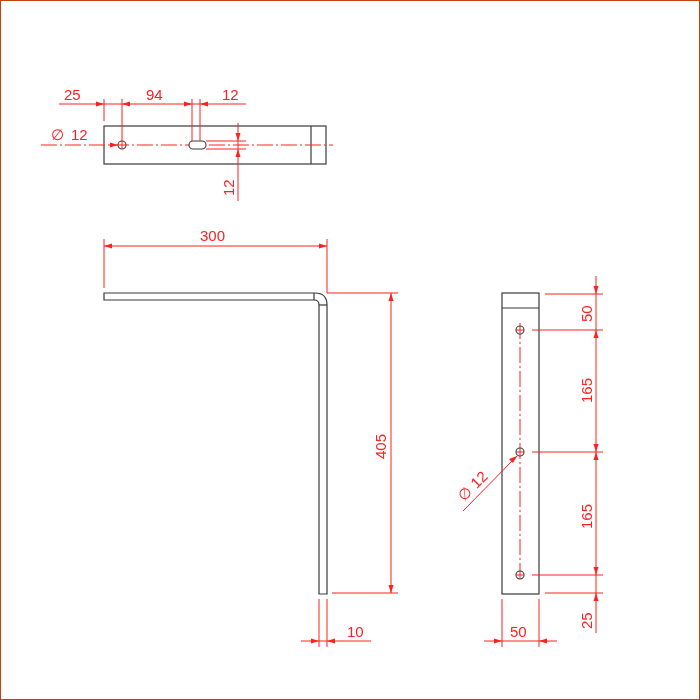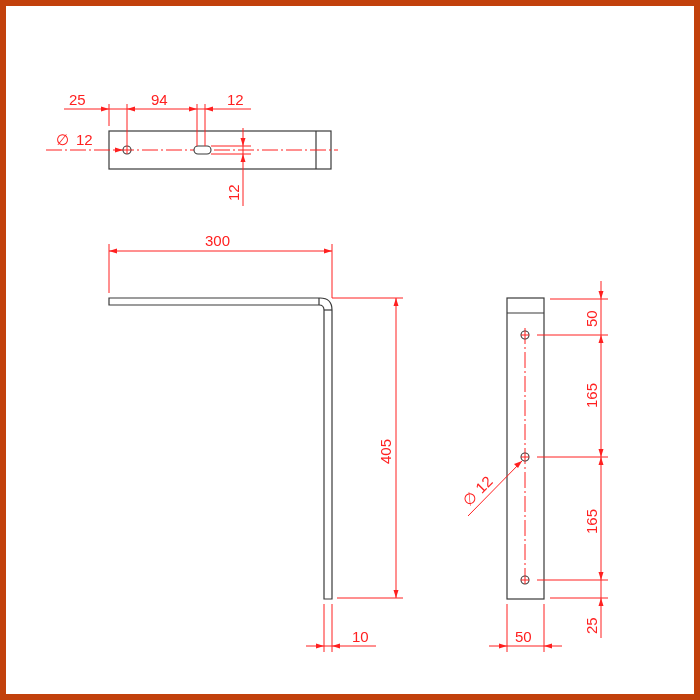--- a/index.html
+++ b/index.html
@@ -1,20 +1,20 @@
 <!DOCTYPE html>
 <html><head>
 <meta charset="utf-8">
 <style>
   html, body { margin: 0; padding: 0; background: #ffffff; }
   #canvas {
     position: relative;
     width: 700px; height: 700px;
     box-sizing: border-box;
-    border: 6px solid #c2410c;
+    border: 1px solid #c2410c;
     background: #ffffff;
     overflow: hidden;
   }
   svg { position: absolute; left: 0; top: 0; }
   .part { fill: #ffffff; stroke: #3a3a3a; stroke-width: 1.2; }
   .part-line { fill: none; stroke: #3a3a3a; stroke-width: 1.2; }
   .dim { stroke: #ff2020; stroke-width: 1; fill: none; }
   .center { stroke: #ff2020; stroke-width: 1; fill: none; stroke-dasharray: 16 3 2 3; }
   .arrow { fill: #ff2020; stroke: none; }
   .dimtext { fill: #ff2020; font-family: "Liberation Sans", "DejaVu Sans", sans-serif; font-size: 15px; }

